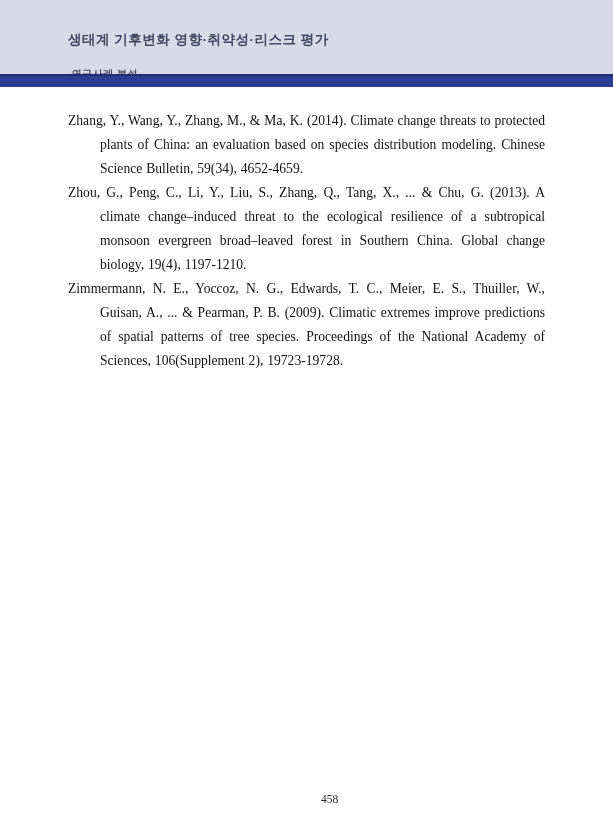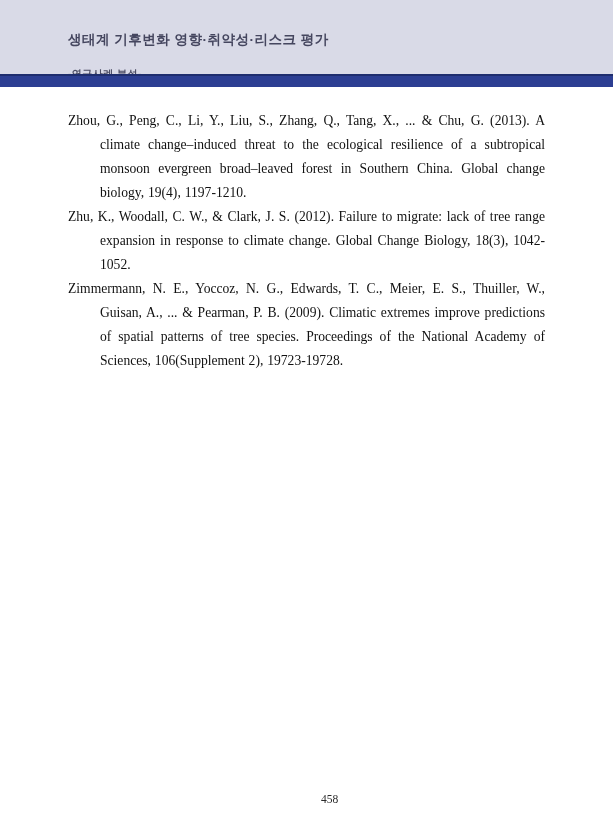--- a/index.html
+++ b/index.html
@@ -89,20 +89,20 @@
 <div class="page">
 
   <div class="header-band">
     <div class="header-title">생태계 기후변화 영향·취약성·리스크 평가</div>
     <div class="header-subtitle">-연구사례 분석-</div>
   </div>
 
   <div class="accent-bar"></div>
 
   <div class="content">
+    <p class="ref">Zhang, Y., Wang, Y., Zhang, M., &amp; Ma, K. (2014). Climate change threats to protected plants of China: an evaluation based on species distribution modeling. Chinese Science Bulletin, 59(34), 4652-4659.</p>
     <p class="ref">Zhou, G., Peng, C., Li, Y., Liu, S., Zhang, Q., Tang, X., ... &amp; Chu, G. (2013). A climate change–induced threat to the ecological resilience of a subtropical monsoon evergreen broad–leaved forest in Southern China. Global change biology, 19(4), 1197-1210.</p>
-    <p class="ref">Zhu, K., Woodall, C. W., &amp; Clark, J. S. (2012). Failure to migrate: lack of tree range expansion in response to climate change. Global Change Biology, 18(3), 1042-1052.</p>
     <p class="ref">Zimmermann, N. E., Yoccoz, N. G., Edwards, T. C., Meier, E. S., Thuiller, W., Guisan, A., ... &amp; Pearman, P. B. (2009). Climatic extremes improve predictions of spatial patterns of tree species. Proceedings of the National Academy of Sciences, 106(Supplement 2), 19723-19728.</p>
   </div>
 
   <div class="footer">458</div>
 
 </div>
 
 </body></html>

